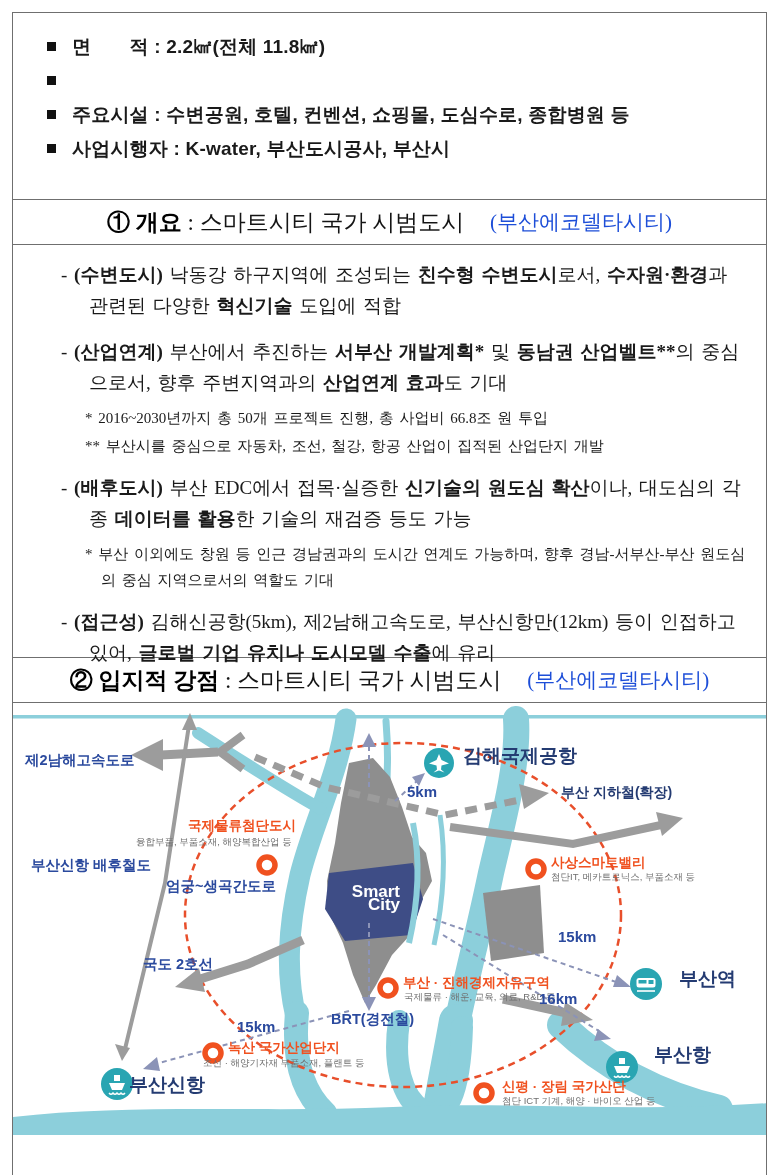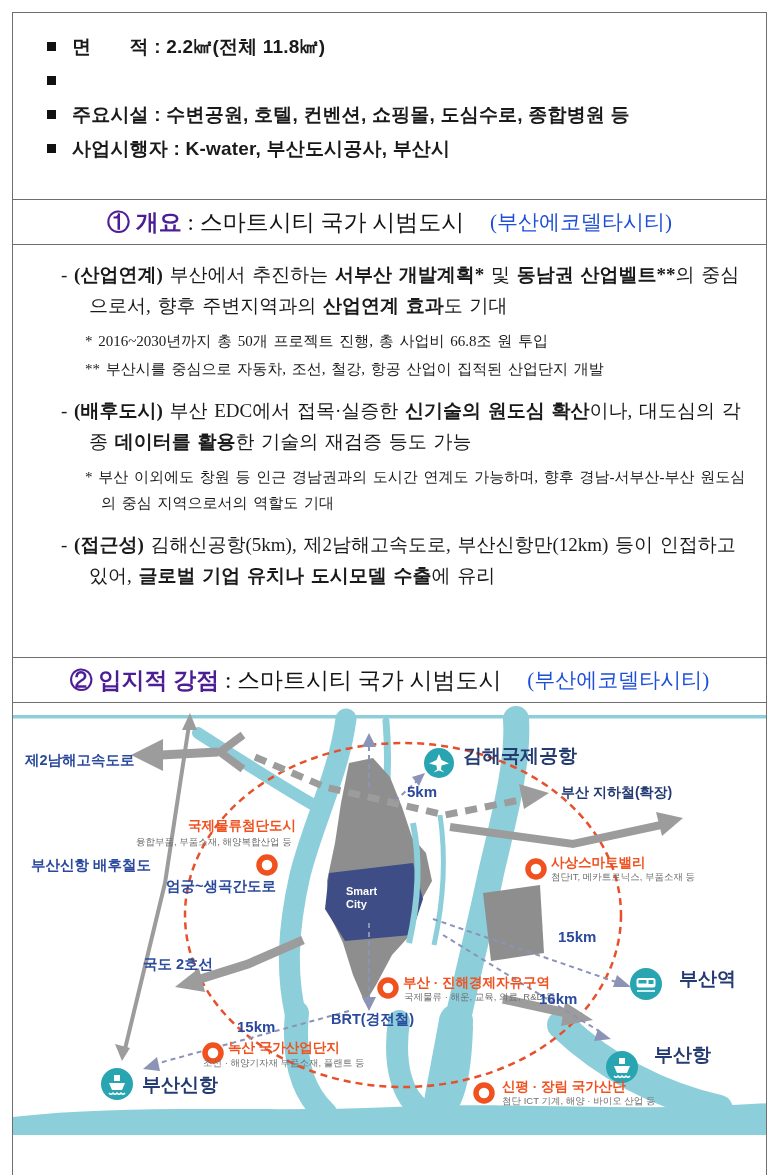--- a/index.html
+++ b/index.html
@@ -9,21 +9,21 @@
   .sec + .sec{margin-top:-1px;}
 
   
   .sec-overview{height:188px;padding:17px 10px 0 30px;}
   .ov-row{line-height:34px;font-size:19px;font-weight:bold;white-space:pre;letter-spacing:0.2px;}
   .ov-sq{display:inline-block;width:9px;height:9px;background:#111;margin:0 16px 2px 4px;}
 
   
   .sec-cap{height:46px;display:flex;align-items:center;justify-content:center;
            font-family:"Liberation Serif",serif;}
-  .cap-num{color:#4c1d95;font-weight:bold;font-size:23px;white-space:pre;}
+  .cap-num{color:#000000;font-weight:bold;font-size:23px;white-space:pre;}
   .cap-main{color:#141414;font-size:23px;white-space:pre;}
   .cap-paren{color:#1d4ed8;font-size:21px;padding-left:4px;margin-left:16px;}
   .sec-cap.last{height:38px;}
 
   
   .sec-strengths{height:414px;padding:12px 18px 0 30px;font-family:"Liberation Serif",serif;}
   .blk{font-size:19px;line-height:31px;padding-left:46px;text-indent:-28px;word-spacing:2px;margin-top:15px;}
   .blk.note{font-size:15px;line-height:26px;padding-left:58px;text-indent:-16px;margin-top:2px;}
   .blk:first-child{margin-top:2px;}
   .blk.item + .blk.note{margin-top:7px;}
@@ -33,21 +33,21 @@
   
   .sec-map{height:480px;position:relative;overflow:hidden;}
   .sec-map svg{position:absolute;left:0;top:0;}
   .mlabel{position:absolute;white-space:nowrap;}
   .mlabel.road{color:#2b4a9e;font-weight:bold;font-size:14.5px;}
   .mlabel.km{color:#2b4a9e;font-weight:bold;font-size:15px;}
   .mlabel.city-lg{color:#243b72;font-weight:bold;font-size:19px;}
   .mlabel.city-md{color:#243b72;font-weight:bold;font-size:14px;}
   .mlabel.orange{color:#f0511f;font-weight:bold;font-size:13.5px;}
   .mlabel.sub{color:#6f6f6f;font-size:9.5px;}
-  .mlabel.smart{color:#fff;font-size:11px;font-weight:bold;width:54px;text-align:left;
+  .mlabel.smart{color:#fff;font-size:17px;font-weight:bold;width:54px;text-align:right;
                 white-space:normal;line-height:13px;}
 </style>
 </head>
 <body>
 
 <div class="doc">
 
   <div class="sec sec-overview">
       <div class="ov-row"><span class="ov-sq"></span><span>면       적 : 2.2㎢(전체 11.8㎢)</span></div>
       <div class="ov-row"><span class="ov-sq"></span></div>
@@ -55,20 +55,21 @@
       <div class="ov-row"><span class="ov-sq"></span><span>사업시행자 : K-water, 부산도시공사, 부산시</span></div>
     </div>
 
   <div class="sec sec-cap">
     <span class="cap-num">① 개요</span>
       <span class="cap-main"> : 스마트시티 국가 시범도시 </span>
       <span class="cap-paren">(부산에코델타시티)</span>
   </div>
 
   <div class="sec sec-strengths">
+      <div class="blk item"><span>- </span><span class="b">(수변도시)</span><span> 낙동강 하구지역에 조성되는 </span><span class="b">친수형 수변도시</span><span>로서, </span><span class="b">수자원·환경</span><span>과 관련된 다양한 </span><span class="b">혁신기술</span><span> 도입에 적합</span></div>
       <div class="blk item"><span>- </span><span class="b">(산업연계)</span><span> 부산에서 추진하는 </span><span class="b">서부산 개발계획*</span><span> 및 </span><span class="b">동남권 산업벨트**</span><span>의 중심으로서, 향후 주변지역과의 </span><span class="b">산업연계 효과</span><span>도 기대</span></div>
       <div class="blk note"><span>* 2016~2030년까지 총 50개 프로젝트 진행, 총 사업비 66.8조 원 투입</span></div>
       <div class="blk note"><span>** 부산시를 중심으로 자동차, 조선, 철강, 항공 산업이 집적된 산업단지 개발</span></div>
       <div class="blk item"><span>- </span><span class="b">(배후도시)</span><span> 부산 EDC에서 접목·실증한 </span><span class="b">신기술의 원도심 확산</span><span>이나, 대도심의 각종 </span><span class="b">데이터를 활용</span><span>한 기술의 재검증 등도 가능</span></div>
       <div class="blk note"><span>* 부산 이외에도 창원 등 인근 경남권과의 도시간 연계도 가능하며, 향후 경남-서부산-부산 원도심의 중심 지역으로서의 역할도 기대</span></div>
       <div class="blk item"><span>- </span><span class="b">(접근성)</span><span> 김해신공항(5km), 제2남해고속도로, 부산신항만(12km) 등이 인접하고 있어, </span><span class="b">글로벌 기업 유치나 도시모델 수출</span><span>에 유리</span></div>
     </div>
 
   <div class="sec sec-cap">
     <span class="cap-num">② 입지적 강점</span>
@@ -173,21 +174,21 @@
     </svg>
     <div>
         <div class="mlabel road" style="left: 12px; top: 48px;">제2남해고속도로</div>
         <div class="mlabel road" style="left: 18px; top: 153px;">부산신항 배후철도</div>
         <div class="mlabel road" style="left: 153px; top: 174px;">엄궁~생곡간도로</div>
         <div class="mlabel orange" style="left: 175px; top: 114px;">국제물류첨단도시</div>
         <div class="mlabel sub" style="left: 123px; top: 133px;">융합부품, 부품소재, 해양복합산업 등</div>
         <div class="mlabel road" style="left: 130px; top: 252px;">국도 2호선</div>
         <div class="mlabel orange" style="left: 215px; top: 336px;">녹산 국가산업단지</div>
         <div class="mlabel sub" style="left: 190px; top: 354px;">조선 · 해양기자재 부품소재, 플랜트 등</div>
-        <div class="mlabel city-lg" style="left: 129px; top: 369px;">부산신항</div>
+        <div class="mlabel city-lg" style="left: 116px; top: 369px;">부산신항</div>
         <div class="mlabel road" style="left: 318px; top: 307px;">BRT(경전철)</div>
         <div class="mlabel km" style="left: 224px; top: 315px;">15km</div>
         <div class="mlabel orange" style="left: 390px; top: 271px;">부산 · 진해경제자유구역</div>
         <div class="mlabel sub" style="left: 391px; top: 288px;">국제물류 · 해운, 교육, 의료, R&amp;D 등</div>
         <div class="mlabel orange" style="left: 489px; top: 375px;">신평 · 장림 국가산단</div>
         <div class="mlabel sub" style="left: 489px; top: 392px;">첨단 ICT 기계, 해양 · 바이오 산업 등</div>
         <div class="mlabel city-lg" style="left: 450px; top: 40px;">김해국제공항</div>
         <div class="mlabel km" style="left: 394px; top: 80px;">5km</div>
         <div class="mlabel city-md" style="left: 548px; top: 81px;">부산 지하철(확장)</div>
         <div class="mlabel orange" style="left: 538px; top: 151px;">사상스마트밸리</div>

